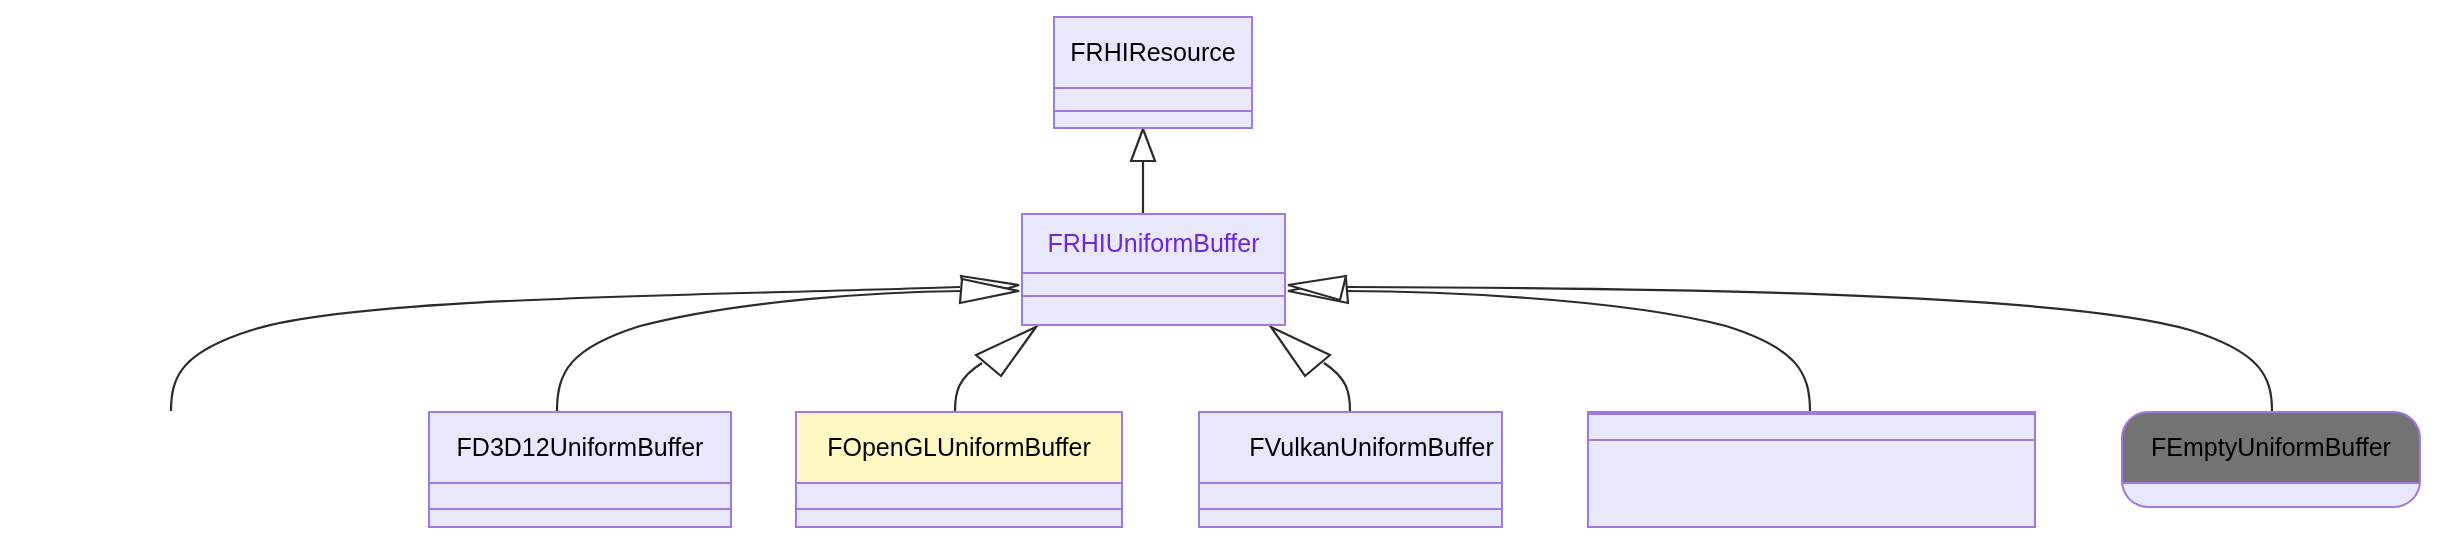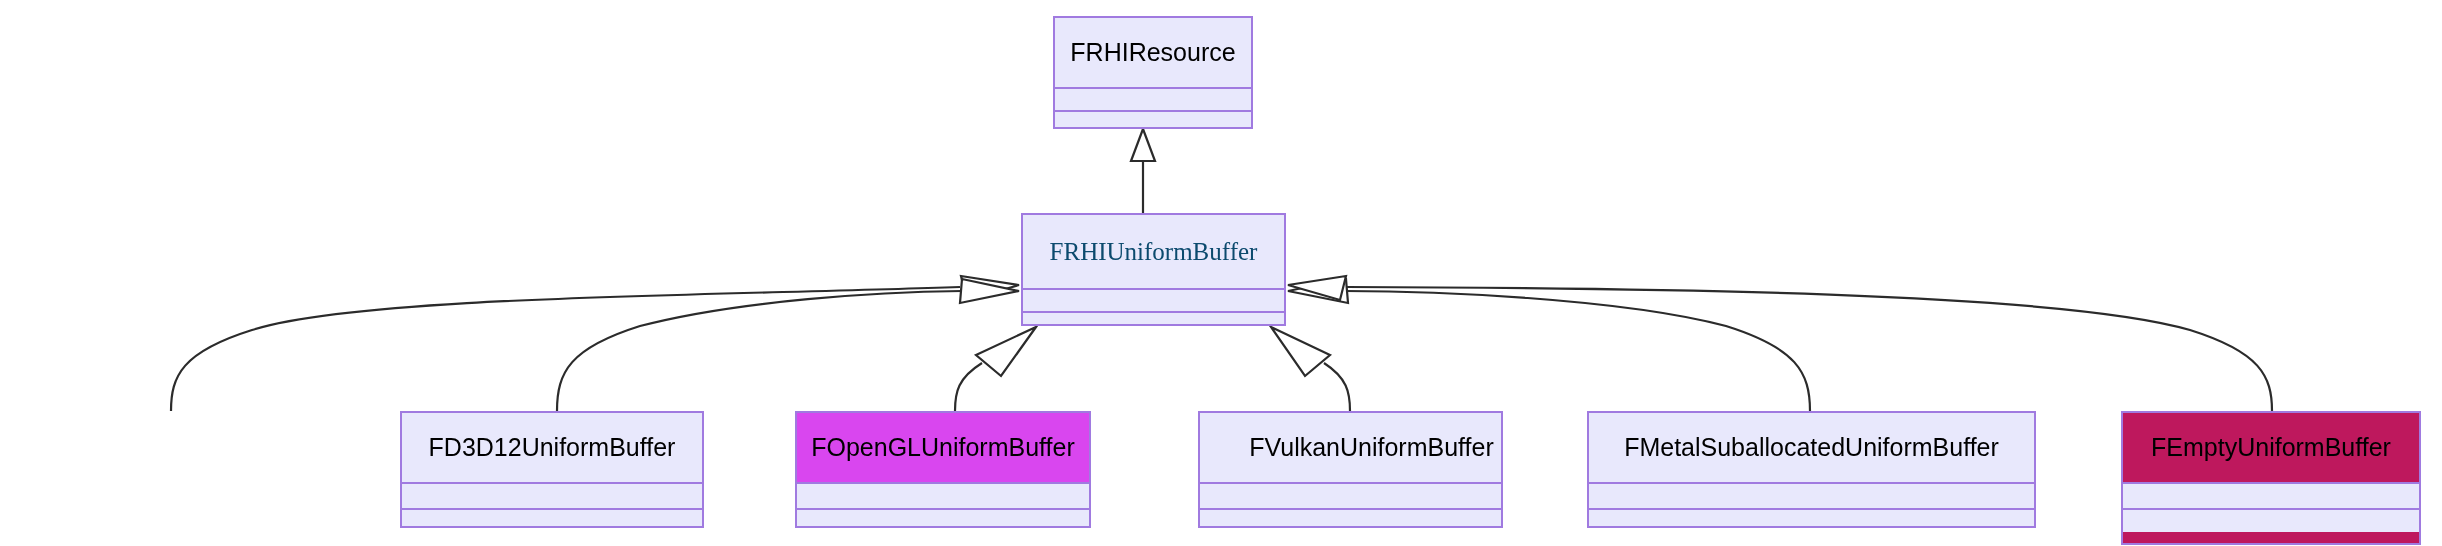--- a/index.html
+++ b/index.html
@@ -114,61 +114,60 @@
 
   <div class="uml-class" style="left: 1053px; top: 16px; width: 200px; height: 113px; background: rgb(232, 232, 252); border-color: rgb(160, 122, 224);">
     <div class="uml-title" style="height: 69px; color: rgb(0, 0, 0); border-radius: 27px;">FRHIResource</div>
     <div class="uml-sep" style="background: rgb(160, 122, 224);"></div>
     <div class="uml-compartment" style="height: 21px;"></div>
     <div class="uml-sep" style="background: rgb(160, 122, 224);"></div>
     <div class="uml-compartment" style="height: 21px;"></div>
   </div>
 
   <div class="uml-class" style="left: 1021px; top: 213px; width: 265px; height: 113px; background: rgb(232, 232, 252); border-color: rgb(160, 122, 224);">
-    <div class="uml-title" style="height: 73px; color: #0c4a6e; font-family: Liberation Serif, serif;">FRHIUniformBuffer</div>
+    <div class="uml-title" style="height: 57px; color: #6d28d9;">FRHIUniformBuffer</div>
     <div class="uml-sep" style="background: rgb(160, 122, 224);"></div>
     <div class="uml-compartment" style="height: 21px;"></div>
     <div class="uml-sep" style="background: rgb(160, 122, 224);"></div>
     <div class="uml-compartment" style="height: 21px;"></div>
   </div>
 
 
-  <div class="uml-class" style="left: 400px; top: 411px; width: 304px; height: 117px; background: rgb(232, 232, 252); border-color: rgb(160, 122, 224);">
+  <div class="uml-class" style="left: 428px; top: 411px; width: 304px; height: 117px; background: rgb(232, 232, 252); border-color: rgb(160, 122, 224);">
     <div class="uml-title" style="height: 69px; color: rgb(0, 0, 0);">FD3D12UniformBuffer</div>
     <div class="uml-sep" style="background: rgb(160, 122, 224);"></div>
     <div class="uml-compartment" style="height: 24px;"></div>
     <div class="uml-sep" style="background: rgb(160, 122, 224);"></div>
     <div class="uml-compartment" style="height: 22px;"></div>
   </div>
 
-  <div class="uml-class" style="left: 795px; top: 411px; width: 296px; height: 117px; background: #d946ef; border-color: rgb(160, 122, 224);">
+  <div class="uml-class" style="left: 795px; top: 411px; width: 328px; height: 117px; background: #fef9c3; border-color: rgb(160, 122, 224);">
     <div class="uml-title" style="height: 69px; color: rgb(0, 0, 0);">FOpenGLUniformBuffer</div>
     <div class="uml-sep" style="background: rgb(160, 122, 224);"></div>
     <div class="uml-compartment" style="height: 24px;"></div>
     <div class="uml-sep" style="background: rgb(160, 122, 224);"></div>
     <div class="uml-compartment" style="height: 22px;"></div>
   </div>
 
   <div class="uml-class" style="left: 1198px; top: 411px; width: 305px; height: 117px; background: rgb(232, 232, 252); border-color: rgb(160, 122, 224);">
     <div class="uml-title" style="height: 69px; color: rgb(0, 0, 0); margin-left: 42px;">FVulkanUniformBuffer</div>
     <div class="uml-sep" style="background: rgb(160, 122, 224);"></div>
     <div class="uml-compartment" style="height: 24px;"></div>
     <div class="uml-sep" style="background: rgb(160, 122, 224);"></div>
     <div class="uml-compartment" style="height: 22px;"></div>
   </div>
 
   <div class="uml-class" style="left: 1587px; top: 411px; width: 449px; height: 117px; background: rgb(232, 232, 252); border-color: rgb(160, 122, 224);">
-    <div class="uml-title" style="height: 69px; color: rgb(0, 0, 0);">FMetalSuballocatedUniformBuffer</div>
     <div class="uml-sep" style="background: rgb(160, 122, 224);"></div>
     <div class="uml-compartment" style="height: 24px;"></div>
     <div class="uml-sep" style="background: rgb(160, 122, 224);"></div>
     <div class="uml-compartment" style="height: 22px;"></div>
   </div>
 
-  <div class="uml-class" style="left: 2121px; top: 411px; width: 300px; height: 134px; background: #be185d; border-color: rgb(160, 122, 224);">
+  <div class="uml-class" style="left: 2121px; top: 411px; width: 300px; height: 97px; background: #737373; border-color: rgb(160, 122, 224); border-radius: 27px;">
     <div class="uml-title" style="height: 69px; color: rgb(0, 0, 0);">FEmptyUniformBuffer</div>
     <div class="uml-sep" style="background: rgb(160, 122, 224);"></div>
     <div class="uml-compartment" style="height: 24px;"></div>
     <div class="uml-sep" style="background: rgb(160, 122, 224);"></div>
     <div class="uml-compartment" style="height: 22px;"></div>
   </div>
 
 </div>
 
 </body></html>

